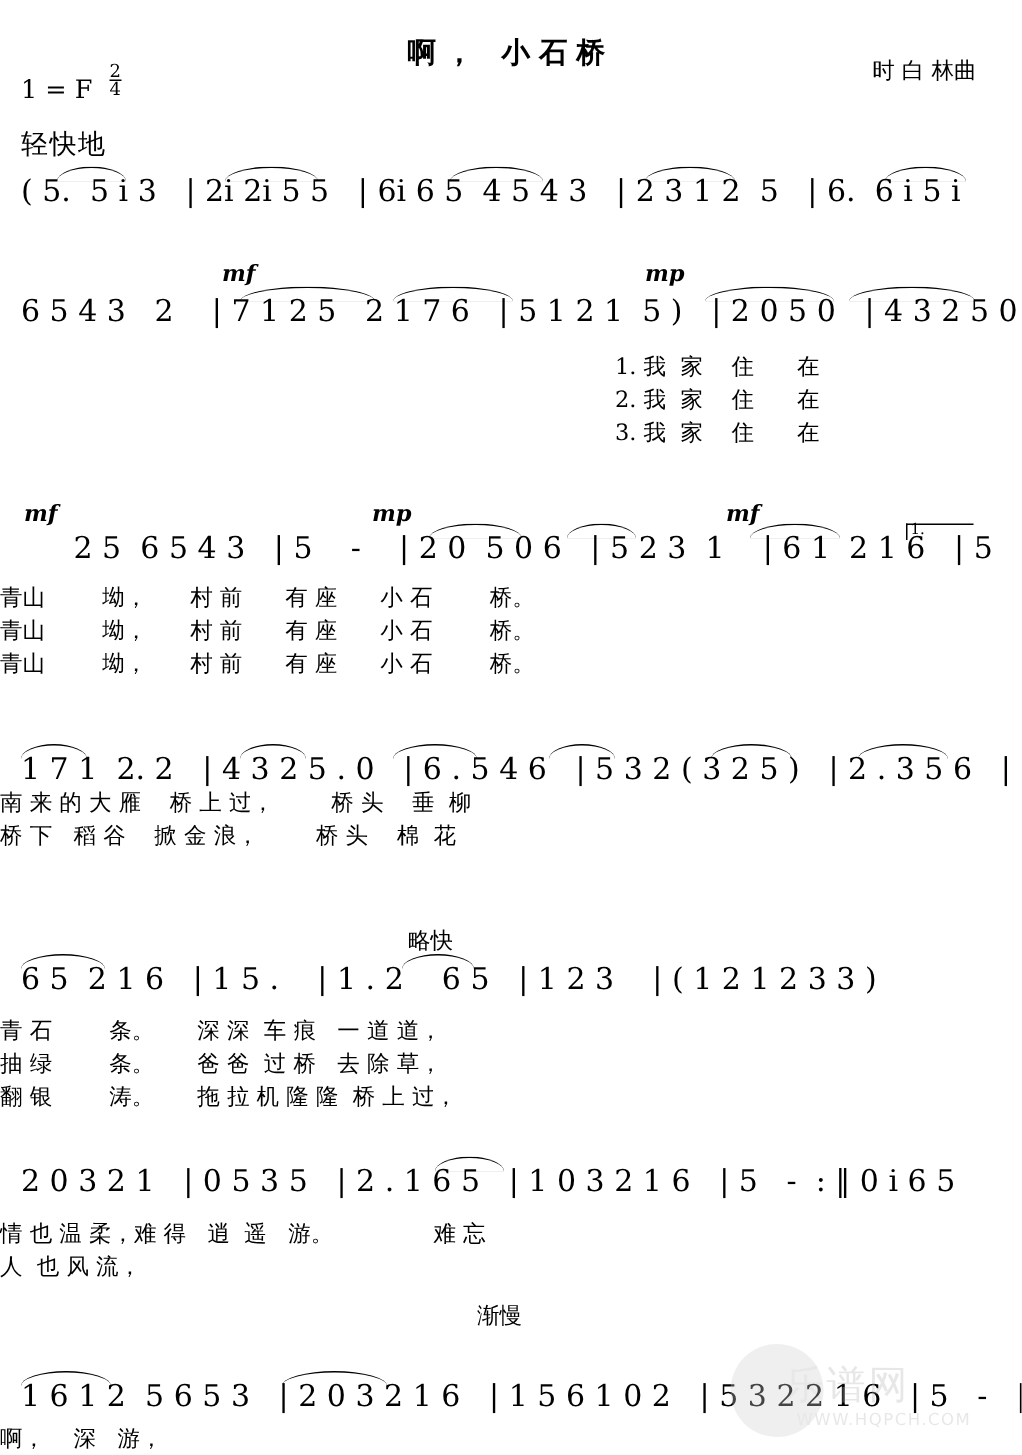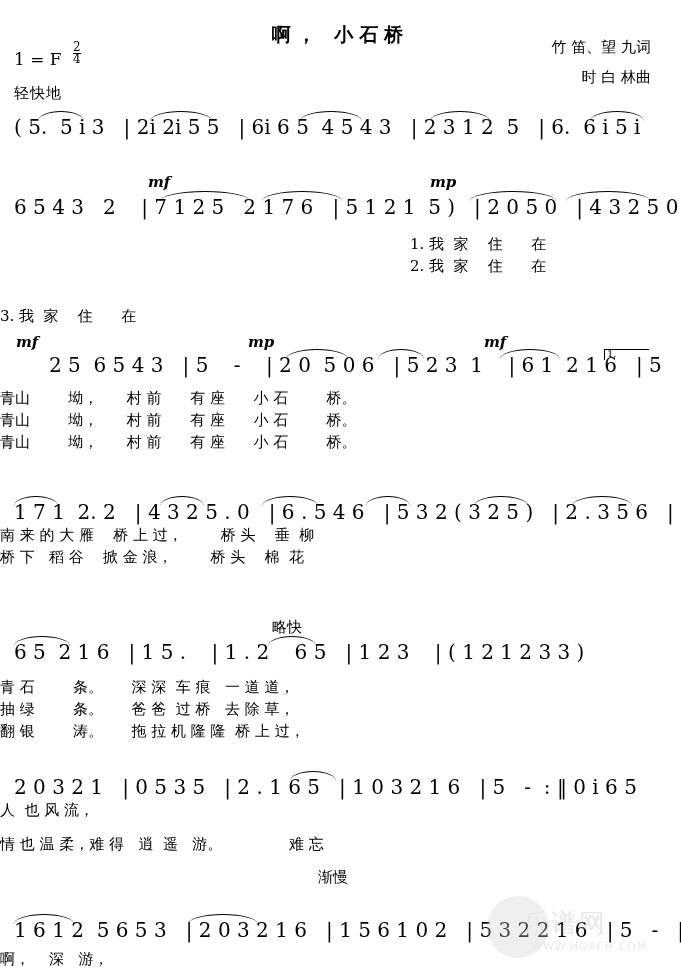--- a/index.html
+++ b/index.html
@@ -30,21 +30,21 @@
     font-size:17px;font-family:"DejaVu Serif", serif;
   }
   .meter{
     display:inline-block;position:relative;top:-2px;left:6px;
     font-size:12px;line-height:11px;text-align:center;
   }
   .meter .num{display:block;}
   .meter .den{display:block;border-top:1.4px solid #000;}
   .tempo{
     position:absolute;left:14px;top:84px;
-    font-size:15px;font-family:Liberation Sans, sans-serif;letter-spacing:1px;
+    font-size:18px;font-family:Liberation Sans, sans-serif;letter-spacing:1px;
   }
 
   
   .line{position:absolute;left:0;width:681px;}
   .notes{
     font-family:"DejaVu Serif", serif;
     font-size:20px;
     letter-spacing:0px;
     white-space:pre;
     padding-left:14px;
@@ -101,21 +101,20 @@
   }
 </style>
 </head>
 <body>
 
 <div class="sheet">
 
   <div class="title">啊， 小石桥</div>
 
   <div class="credits">
-    <div>竹 笛、望 九词</div>
     <div>时 白 林曲</div>
   </div>
 
   <div class="keysig">
     <span>1 = F</span>
     <span class="meter">
       <span class="num">2</span>
       <span class="den">4</span>
     </span>
   </div>
@@ -135,21 +134,21 @@
     <div class="dyn" style="left:148px;top:-22px;">mf</div>
     <div class="dyn" style="left:430px;top:-22px;">mp</div>
     <div class="notes">6 5 4 3   2    | 7 1 2 5   2 1 7 6   | 5 1 2 1  5 )   | 2 0 5 0   | 4 3 2 5 0</div>
     <div class="slur" style="left:160px;top:-4px;width:90px;"></div>
     <div class="slur" style="left:262px;top:-4px;width:80px;"></div>
     <div class="slur" style="left:470px;top:-4px;width:86px;"></div>
     <div class="slur" style="left:566px;top:-4px;width:84px;"></div>
 
     <div class="lyr" style="margin-top:14px;padding-left:410px;">1. 我  家    住      在</div>
     <div class="lyr" style="padding-left:410px;">2. 我  家    住      在</div>
-    <div class="lyr" style="margin-top:28px;">3. 我  家    住      在</div>
+    <div class="lyr" style="padding-left:410px;">3. 我  家    住      在</div>
   </div>
 
   <div class="line" style="top:335px;">
     <div class="dyn" style="left:16px;top:-2px;">mf</div>
     <div class="dyn" style="left:248px;top:-2px;">mp</div>
     <div class="dyn" style="left:484px;top:-2px;">mf</div>
 
     <div class="notes" style="margin-top:18px;margin-left:35px;">2 5  6 5 4 3   | 5    -    | 2 0  5 0 6   | 5 2 3  1    | 6 1  2 1 6   | 5   -</div>
     <div class="slur" style="left:286px;top:14px;width:62px;"></div>
     <div class="slur" style="left:378px;top:14px;width:46px;"></div>
@@ -184,22 +183,22 @@
 
     <div class="lyr" style="margin-top:12px;">青 石        条。      深 深  车 痕   一 道 道，</div>
     <div class="lyr">抽 绿        条。      爸 爸  过 桥   去 除 草，</div>
     <div class="lyr">翻 银        涛。      拖 拉 机 隆 隆  桥 上 过，</div>
   </div>
 
   <div class="line" style="top:775px;">
     <div class="notes">2 0 3 2 1   | 0 5 3 5   | 2 . 1 6 5   | 1 0 3 2 1 6   | 5   -  : ‖ 0 i 6 5</div>
     <div class="slur" style="left:290px;top:-4px;width:46px;"></div>
 
+    <div class="lyr" style="margin-top:12px;">情 也 温 柔，难 得   逍  遥   游。              难 忘</div>
     <div class="lyr">人  也 风 流，</div>
-    <div class="lyr" style="margin-top:12px;">情 也 温 柔，难 得   逍  遥   游。              难 忘</div>
   </div>
 
   <div class="line" style="top:890px;">
     <div class="mark" style="left:318px;top:-22px;">渐慢</div>
     <div class="notes" style="margin-top:28px;">1 6 1 2  5 6 5 3   | 2 0 3 2 1 6   | 1 5 6 1 0 2   | 5 3 2 2 1 6   | 5   -   | 5   0</div>
     <div class="slur" style="left:14px;top:24px;width:60px;"></div>
     <div class="slur" style="left:188px;top:24px;width:70px;"></div>
     <div class="lyr" style="margin-top:6px;">啊，    深   游，</div>
   </div>
 

